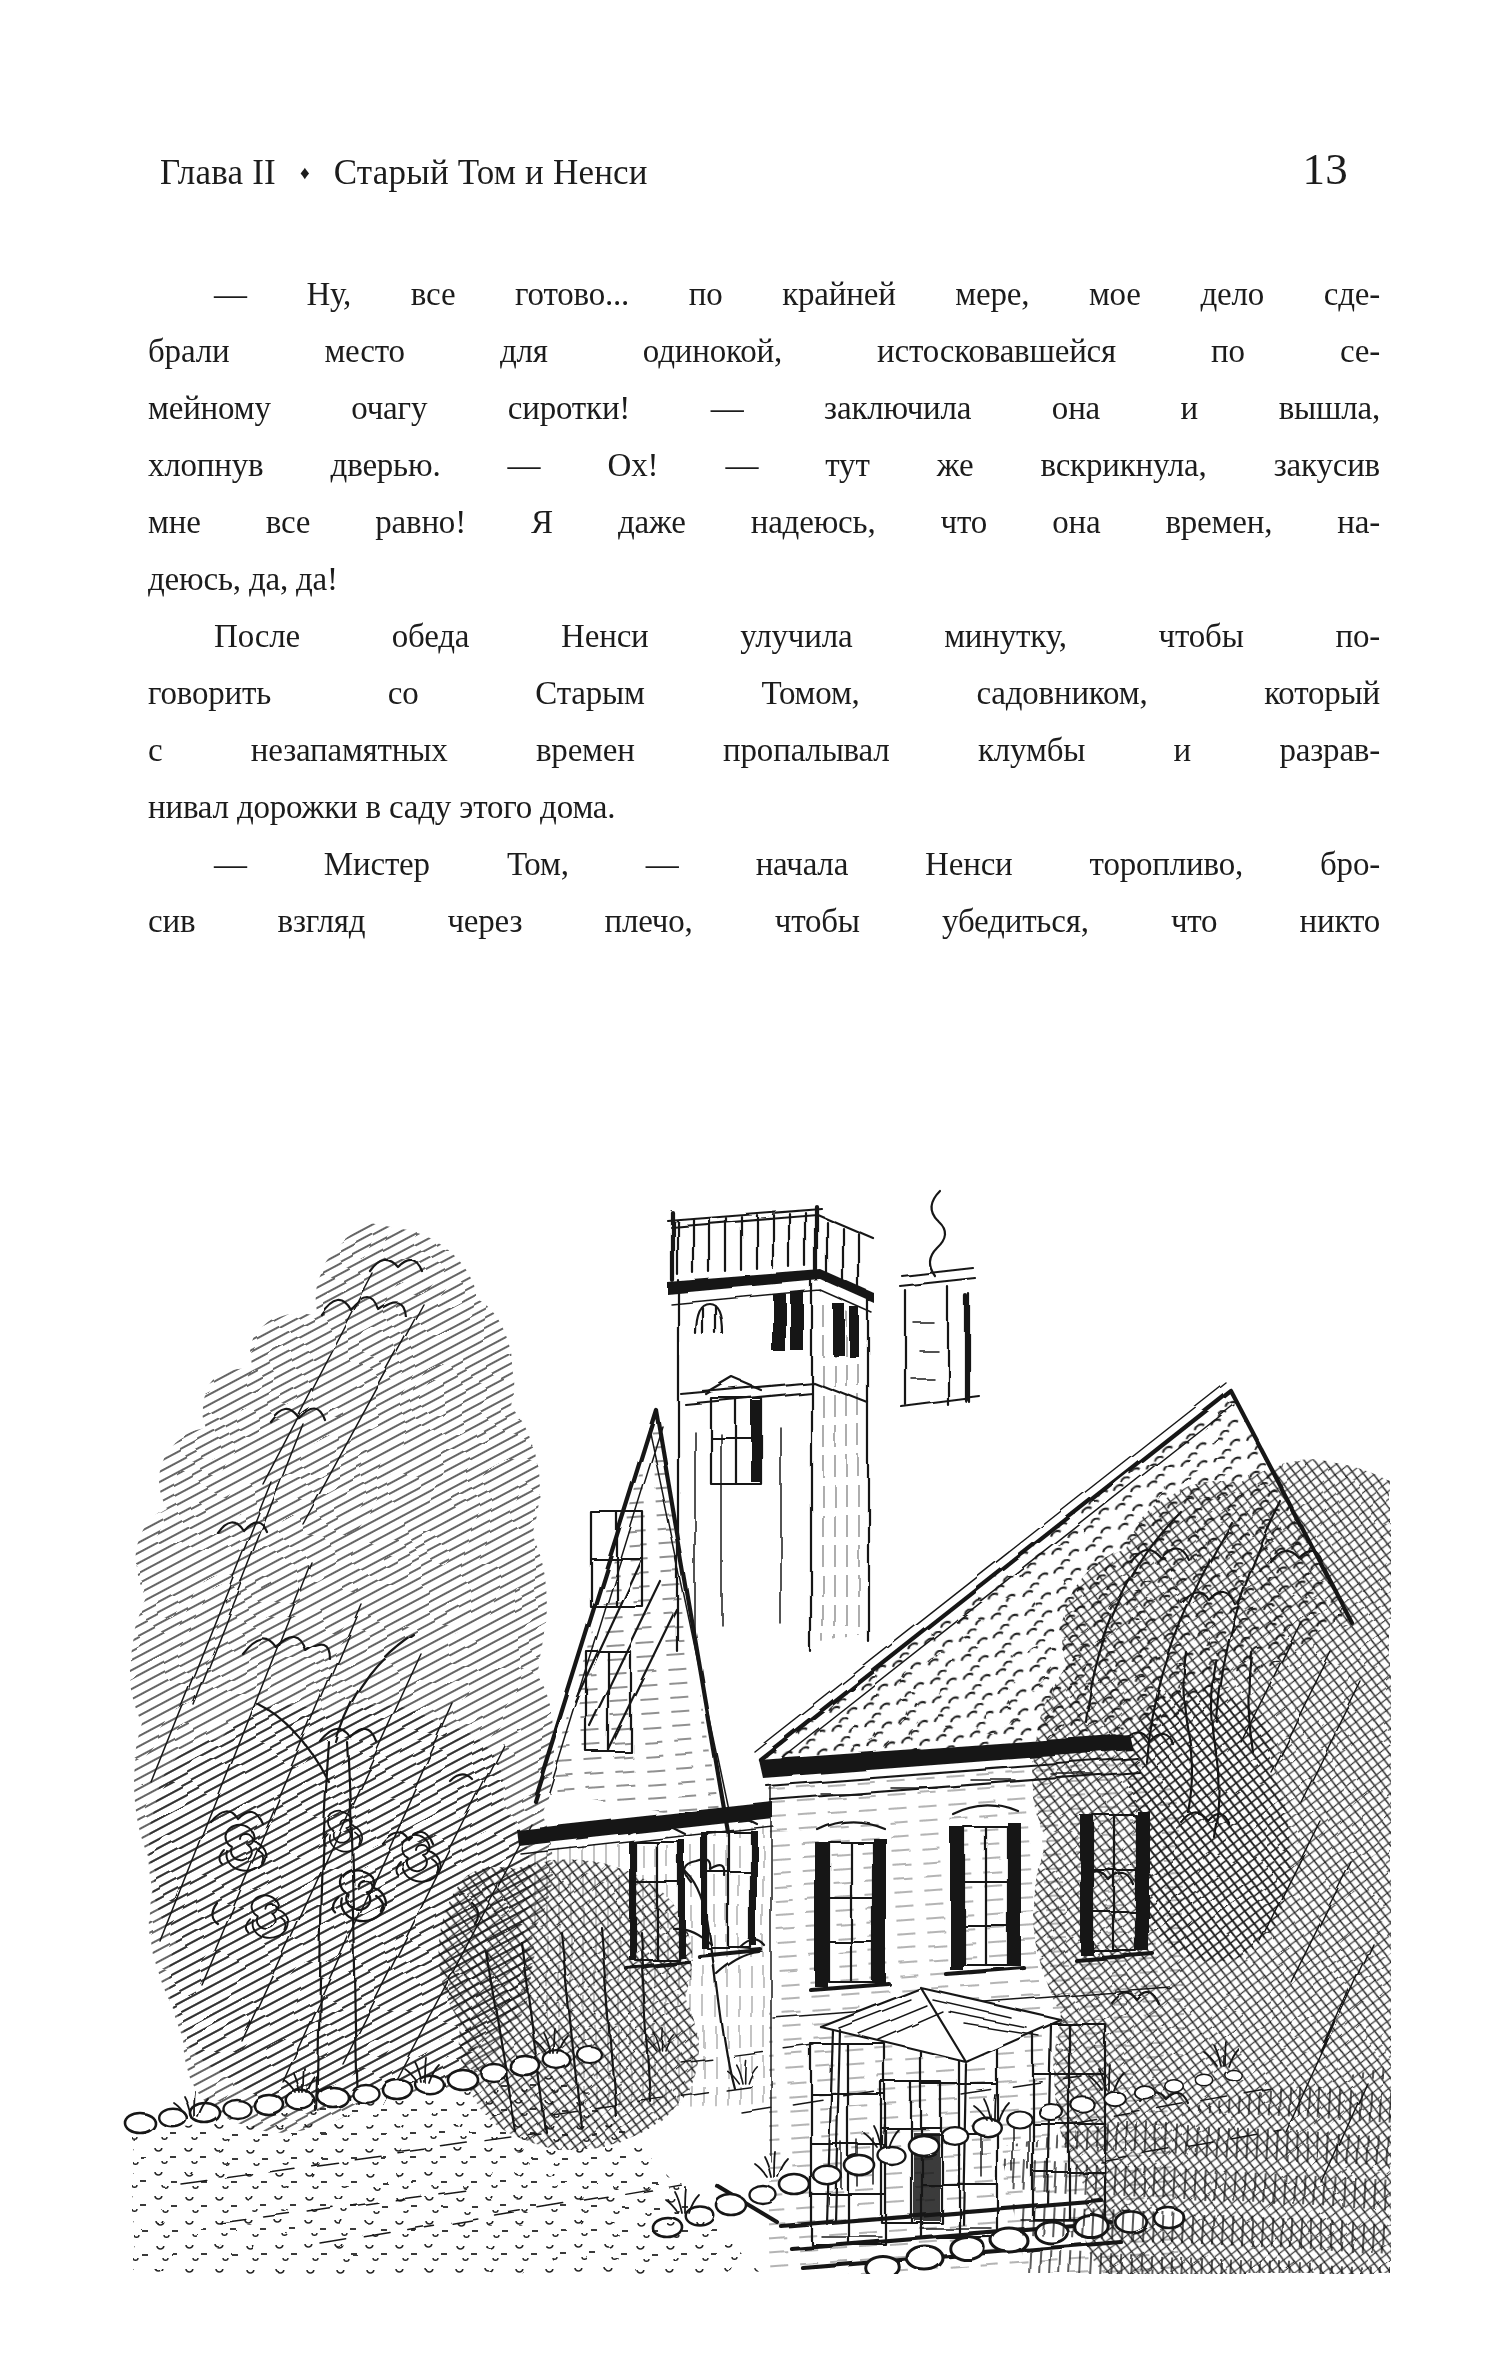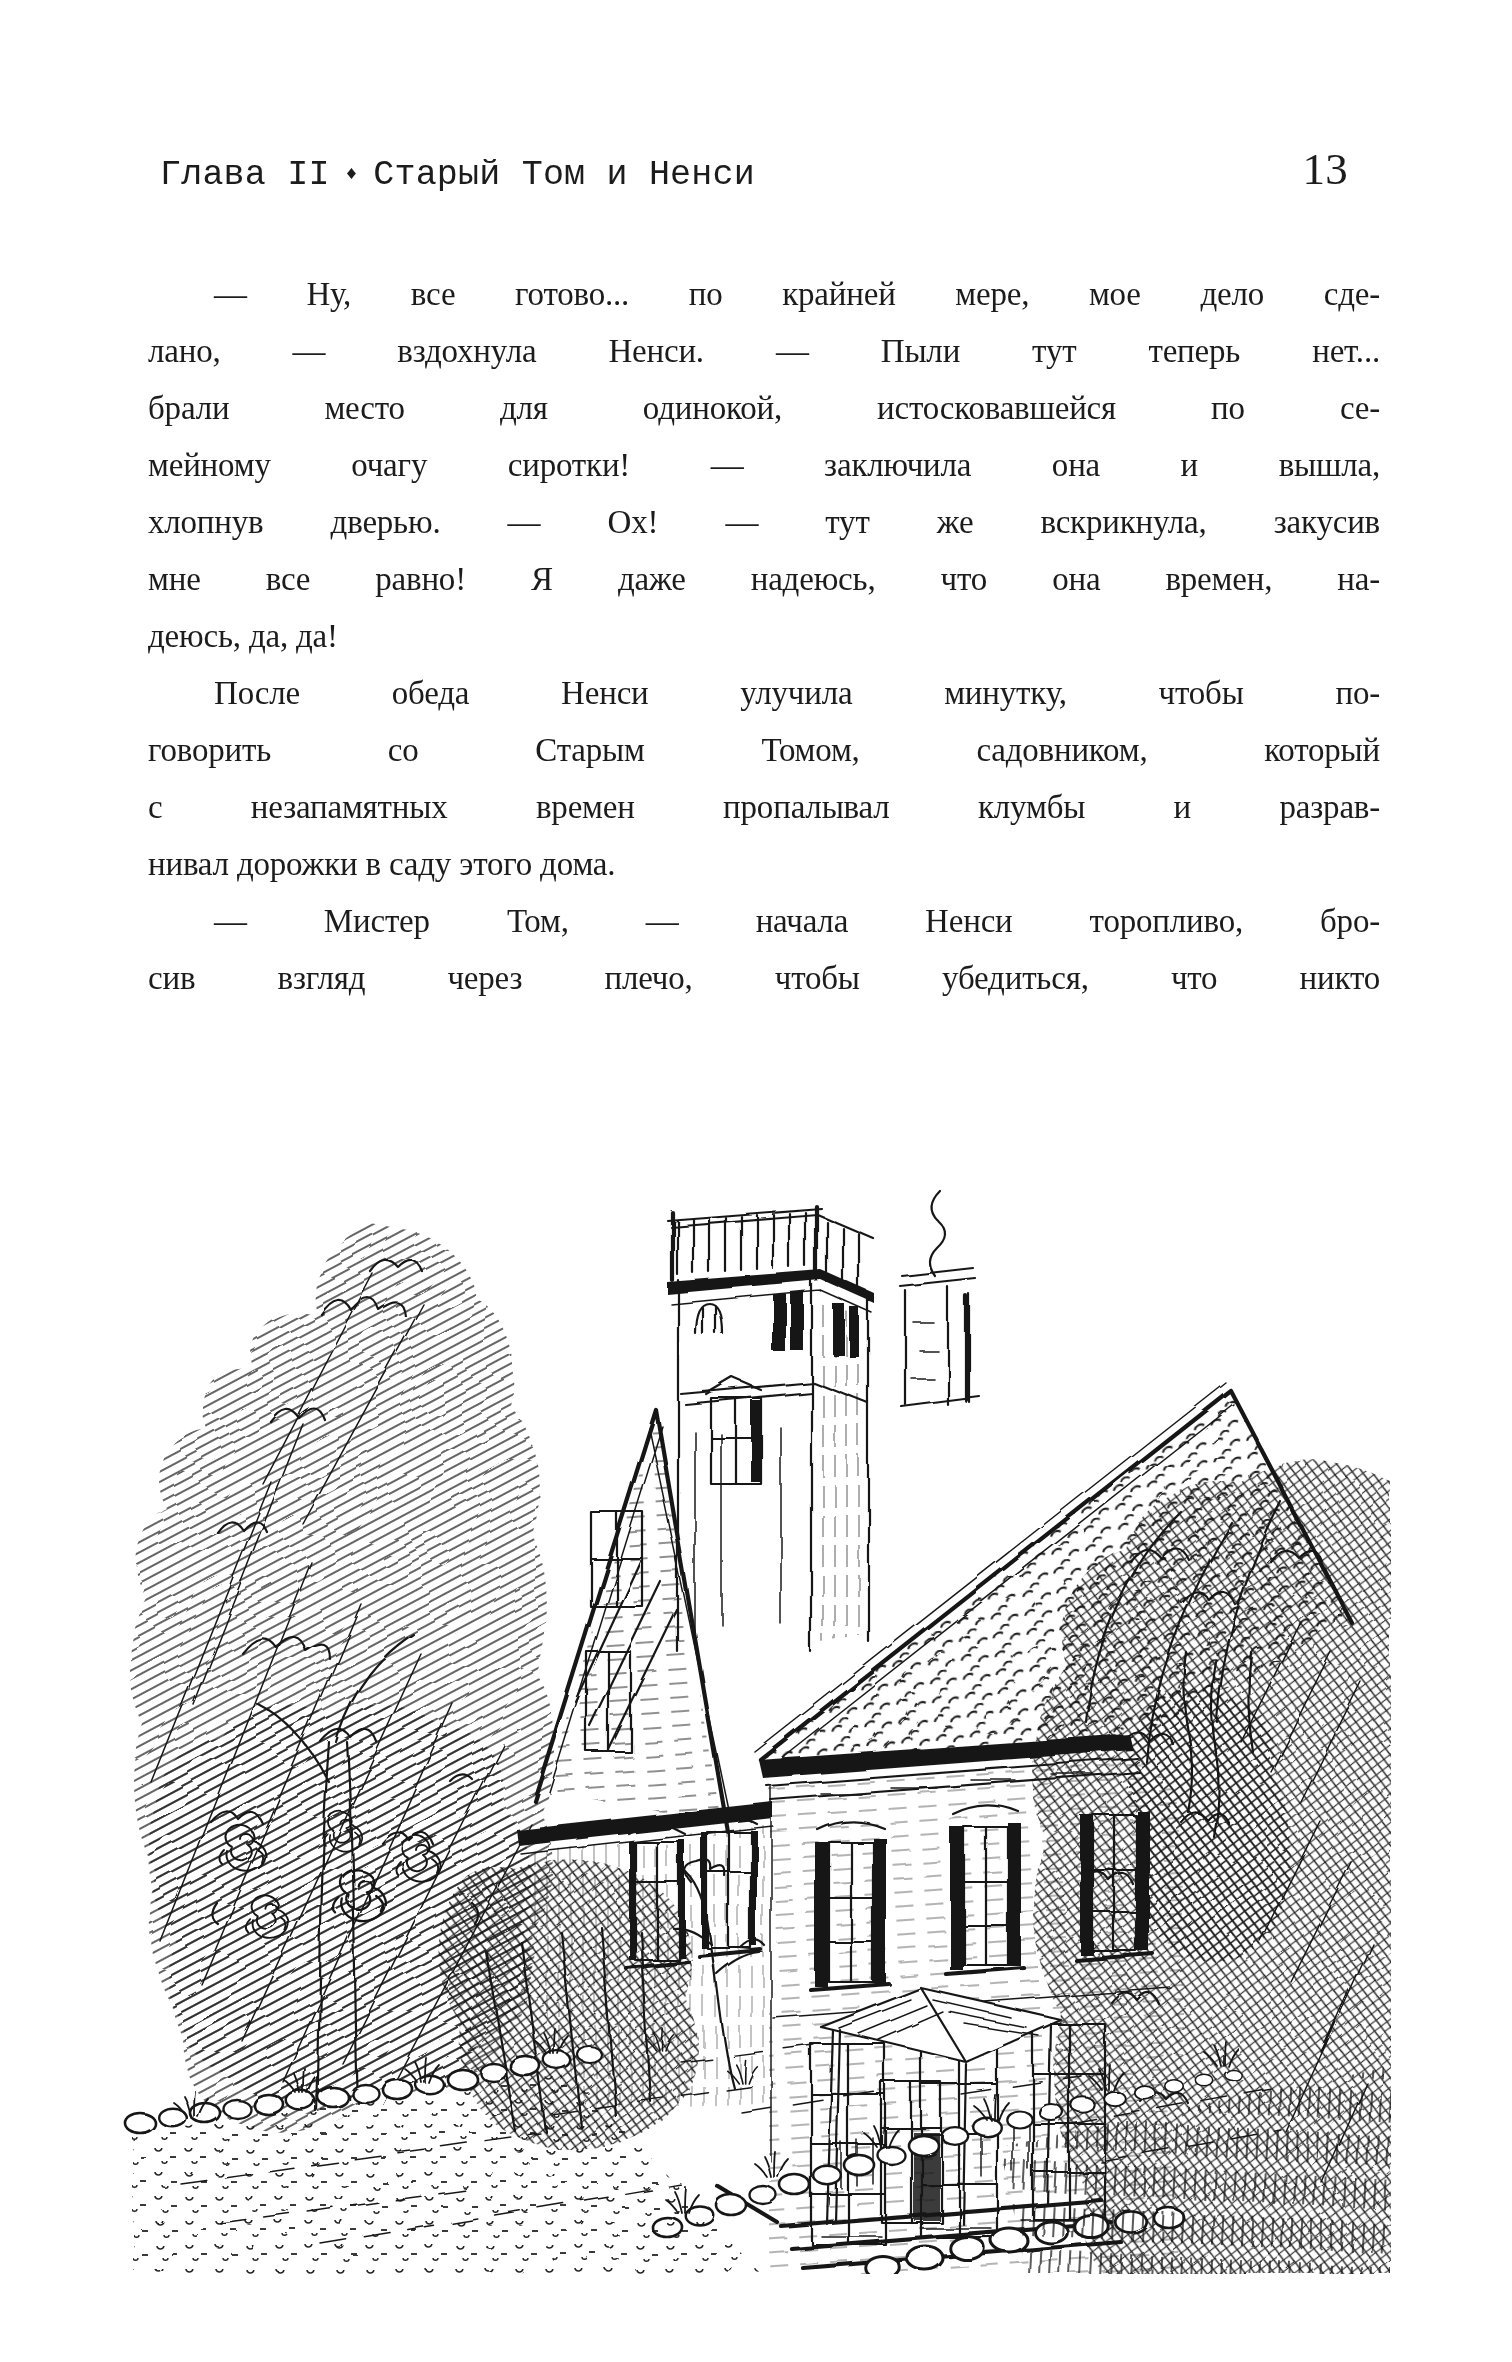--- a/index.html
+++ b/index.html
@@ -6,21 +6,21 @@
   .page{
     position:relative;width:1512px;height:2362px;margin:0 auto;
     background:#ffffff;overflow:hidden;
     font-family:"Liberation Serif","DejaVu Serif",serif;color:#1c1c1c;
   }
   .running-head{
     position:absolute;left:160px;right:164px;top:143px;height:48px;
     display:flex;justify-content:space-between;align-items:baseline;
     font-size:35px;letter-spacing:.2px;white-space:nowrap;
   }
-  .head-left{display:flex;align-items:baseline;gap:16px;font-family:Liberation Mono, monospace;}
+  .head-left{display:flex;align-items:baseline;gap:24px;}
   .head-sep{font-size:19px;position:relative;top:-5px;}
   .folio{font-size:45px;}
   .bodytext{position:absolute;left:148px;top:266px;width:1232px;}
   .line{
     font-size:33px;line-height:57px;height:57px;
     text-align:justify;text-align-last:justify;letter-spacing:-0.2px;
     white-space:normal;overflow:visible;
   }
   .line.first{text-indent:66px;}
   .line.end{text-align-last:left;}
@@ -41,21 +41,20 @@
     <div class="head-left">
       <span>Глава II</span>
       <span class="head-sep">♦</span>
       <span>Старый Том и Ненси</span>
     </div>
     <div class="folio">13</div>
   </div>
 
   <div class="bodytext">
     <div class="line first">— Ну, все готово... по крайней мере, мое дело сде-</div>
-    <div class="line">лано, — вздохнула Ненси. — Пыли тут теперь нет...</div>
     <div class="line">брали место для одинокой, истосковавшейся по се-</div>
     <div class="line">мейному очагу сиротки! — заключила она и вышла,</div>
     <div class="line">хлопнув дверью. — Ох! — тут же вскрикнула, закусив</div>
     <div class="line">мне все равно! Я даже надеюсь, что она времен, на-</div>
     <div class="line end">деюсь, да, да!</div>
     <div class="line first">После обеда Ненси улучила минутку, чтобы по-</div>
     <div class="line">говорить со Старым Томом, садовником, который</div>
     <div class="line">с незапамятных времен пропалывал клумбы и разрав-</div>
     <div class="line end">нивал дорожки в саду этого дома.</div>
     <div class="line first">— Мистер Том, — начала Ненси торопливо, бро-</div>

